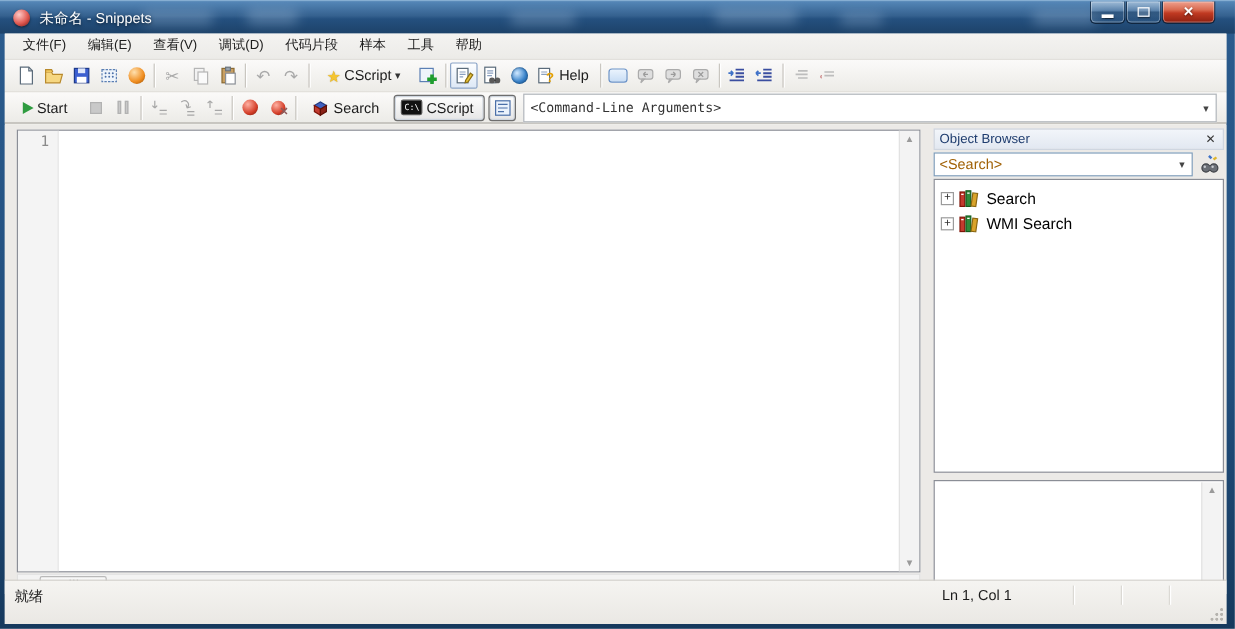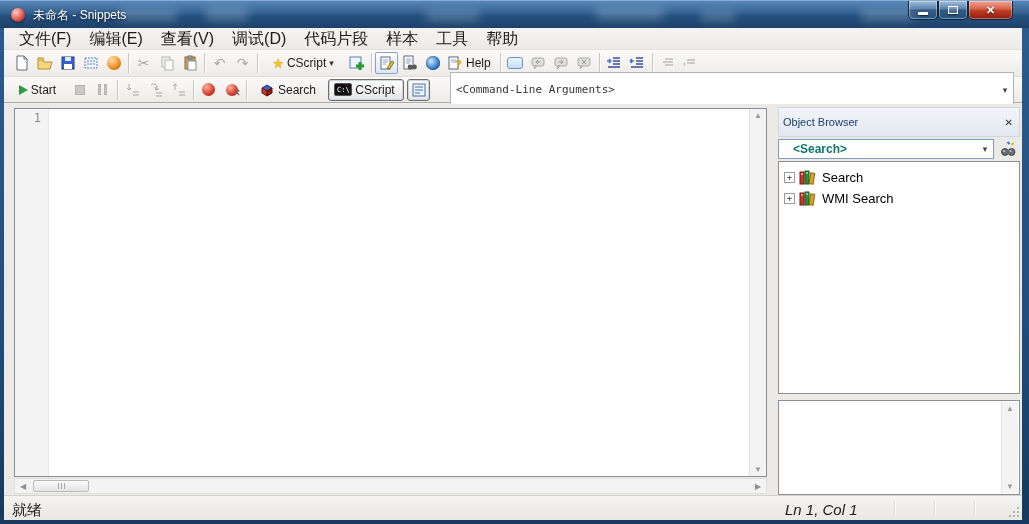--- a/index.html
+++ b/index.html
@@ -32,21 +32,21 @@
     background:linear-gradient(180deg,#f0a492 0%, #d96a50 40%, #c03a22 55%, #8c1f10 100%); }
   .g-min { width:10px; height:3px; background:#fff; box-shadow:0 1px 1px rgba(0,0,0,.5); margin-top:6px; }
   .g-max { width:10px; height:8px; border:1px solid #fff; box-shadow:0 1px 1px rgba(0,0,0,.5); background:rgba(255,255,255,.15); }
   .g-close { color:#fff; font-size:11px; font-weight:bold; text-shadow:0 1px 2px rgba(0,0,0,.6); line-height:17px; }
 
   
   .app-body { position:absolute; top:28px; left:4px; right:7px; bottom:4px; background:#f0efec; }
 
   .menubar { height:22px; background:linear-gradient(#f4f3f1,#ecebe8); display:flex; align-items:center; padding-left:6px;
     border-bottom:1px solid #e2e0dc; }
-  .menu-item { padding:0 9px; font-size:16px; color:#1c1c1c; line-height:21px; cursor:default; }
+  .menu-item { padding:0 9px; font-size:11px; color:#1c1c1c; line-height:21px; cursor:default; }
 
   .toolbar { display:flex; align-items:center; padding-left:6px; background:linear-gradient(#fbfaf9,#ecebe7); }
   .tb1 { height:27px; border-bottom:1px solid #e0ded9; }
   .tb2 { height:26px; border-bottom:1px solid #aeaba5; }
   .tbtn { min-width:23px; height:22px; display:flex; align-items:center; justify-content:center;
     border:1px solid transparent; border-radius:2px; padding:0 2px; cursor:default; }
   .tbtn.pressed { border:1px solid #8aa4c8; background:linear-gradient(#fdfeff,#dde8f6); }
   .tbtn.toggled { border:1px solid #6e6e6e; border-radius:3px; background:linear-gradient(#fefefe,#e6e6e6); box-shadow:0 0 0 1px #cfd6df inset; }
   .tsep { width:1px; height:20px; background:#c9c6c0; margin:0 3px; box-shadow:1px 0 0 #fff; }
   .tlabel { font-size:12px; color:#1c1c1c; margin:0 3px; }
@@ -60,21 +60,21 @@
   .bp-x { position:absolute; right:-3px; bottom:-2px; color:#8c5a5a; font-size:9px; font-weight:bold; }
   .globe { width:14px; height:14px; border-radius:50%;
     background:radial-gradient(circle at 35% 35%, #cfe8ff, #3d86cc 55%, #14518e); box-shadow:inset 0 0 2px #0c3a68; }
   .box-blue { width:16px; height:12px; border:1px solid #6b93c9; border-radius:3px; background:linear-gradient(#eaf3fd,#c8ddf5); }
   .play { width:0; height:0; border-left:9px solid #2f9c40; border-top:5px solid transparent; border-bottom:5px solid transparent; }
   .stop-sq { width:10px; height:10px; background:#c9c9c9; border:1px solid #b2b2b2; }
   .pause-bars { display:flex; gap:3px; }
   .pause-bars i { width:3px; height:11px; background:#c9c9c9; border:1px solid #b2b2b2; }
   .cscript-chip { width:18px; height:13px; background:#111; border:1px solid #555; border-radius:2px;
     color:#fff; font-family:"DejaVu Sans Mono", monospace; font-size:7px; line-height:12px; text-align:center; }
-  .combo { flex:1; height:36px; margin:0 8px 0 20px; background:#fff; border:1px solid #b0b4ba;
+  .combo { flex:1; height:24px; margin:0 8px 0 6px; background:#fff; border:1px solid #b0b4ba;
     display:flex; align-items:center; position:relative; }
   .combo-text { flex:1; font-family:"DejaVu Sans Mono", monospace; font-size:11px; color:#333; padding-left:5px; }
   .combo-arrow { width:16px; text-align:center; font-size:9px; color:#444; }
 
   
   .main { position:absolute; top:76px; left:0; right:0; bottom:25px; background:#eceae7; display:flex; }
   .editor-wrap { width:766px; position:relative; }
   .editor { position:absolute; left:10px; top:4px; right:3px; bottom:18px; background:#fff;
     border:1px solid #8b8e96; display:flex; }
   .gutter { width:34px; background:#f4f4f4; border-right:1px solid #e6e6e6; text-align:right;
@@ -87,42 +87,42 @@
     border:1px solid #e0e0e0; display:flex; align-items:center; }
   .hs-arrow { width:16px; text-align:center; font-size:8px; color:#8f8f8f; cursor:default; }
   .hs-thumb { width:56px; height:12px; margin-left:2px; background:linear-gradient(#fafafa,#e3e3e3);
     border:1px solid #b9b9b9; border-radius:2px; display:flex; align-items:center; justify-content:center; gap:2px; }
   .hs-thumb i { width:1px; height:6px; background:#a8a8a8; }
   .hs-spacer { flex:1; }
   .splitter { width:8px; background:#eceae7; cursor:col-resize; }
 
   
   .side-panel { flex:1; display:flex; flex-direction:column; padding:3px 2px 0 0; }
-  .panel-header { height:30px; display:flex; align-items:center; background:linear-gradient(#f2f5fa,#e2e8f1);
+  .panel-header { height:18px; display:flex; align-items:center; background:linear-gradient(#f2f5fa,#e2e8f1);
     border:1px solid #cfd6e0; padding:0 4px; }
   .panel-title { flex:1; font-size:11px; color:#1e3c6e; }
   .panel-close { font-size:10px; color:#333; padding:0 2px; cursor:default; }
   .search-row { height:24px; display:flex; align-items:center; padding:2px 0; }
   .search-combo { flex:1; height:20px; border:1px solid #7f9db9; background:#fff; display:flex; align-items:center; }
-  .search-text { flex:1; font-size:12px; color:#0f766e; padding-left:14px;font-weight:bold; }
+  .search-text { flex:1; font-size:12px; color:#a16207; padding-left:4px; }
   .find-btn { width:24px; height:20px; display:flex; align-items:center; justify-content:center; margin-left:2px; cursor:default; }
   .tree { flex:1; background:#fff; border:1px solid #8b8e96; padding:5px 0 0 5px; overflow:hidden; }
   .tree-item { height:21px; display:flex; align-items:center; cursor:default; }
   .plusbox { width:11px; height:11px; border:1px solid #9b9b9b; background:#fff; font-size:9px; line-height:9px;
     text-align:center; color:#333; margin-right:4px; font-family:"DejaVu Sans Mono", monospace; }
   .lib-icon { margin-right:5px; }
   .tree-label { font-size:13px; color:#000; }
   .desc-panel { height:95px; margin-top:6px; background:#fff; border:1px solid #8b8e96; position:relative; }
   .desc-vscroll { position:absolute; top:1px; right:1px; bottom:1px; width:17px; background:#f3f3f3; border-left:1px solid #e2e2e2; }
 
   
-  .statusbar { position:absolute; left:0; right:0; bottom:0; height:25px;
-    background:linear-gradient(#f5f4f1,#eae8e4); border-top:1px solid #d4d2cd; font-size:15px; color:#1c1c1c; }
+  .statusbar { position:absolute; left:0; right:0; bottom:0; height:37px;
+    background:linear-gradient(#f5f4f1,#eae8e4); border-top:1px solid #d4d2cd; font-size:12px; color:#1c1c1c; }
   .status-ready { position:absolute; left:8px; top:5px; }
-  .status-pos { position:absolute; left:781px; top:5px;font-style:italic; }
+  .status-pos { position:absolute; left:781px; top:5px; }
   .status-sep { position:absolute; top:4px; width:1px; height:16px; background:#dbd9d4; box-shadow:1px 0 0 #fff; }
   .ssep1 { left:890px; } .ssep2 { left:930px; } .ssep3 { left:970px; }
   .grip { position:absolute; right:2px; bottom:2px; width:12px; height:12px;
     background:
       radial-gradient(circle at 10px 10px, #b5b3ae 1px, transparent 1.5px),
       radial-gradient(circle at 6px 10px, #b5b3ae 1px, transparent 1.5px),
       radial-gradient(circle at 10px 6px, #b5b3ae 1px, transparent 1.5px),
       radial-gradient(circle at 2px 10px, #b5b3ae 1px, transparent 1.5px),
       radial-gradient(circle at 6px 6px, #b5b3ae 1px, transparent 1.5px),
       radial-gradient(circle at 10px 2px, #b5b3ae 1px, transparent 1.5px); }

